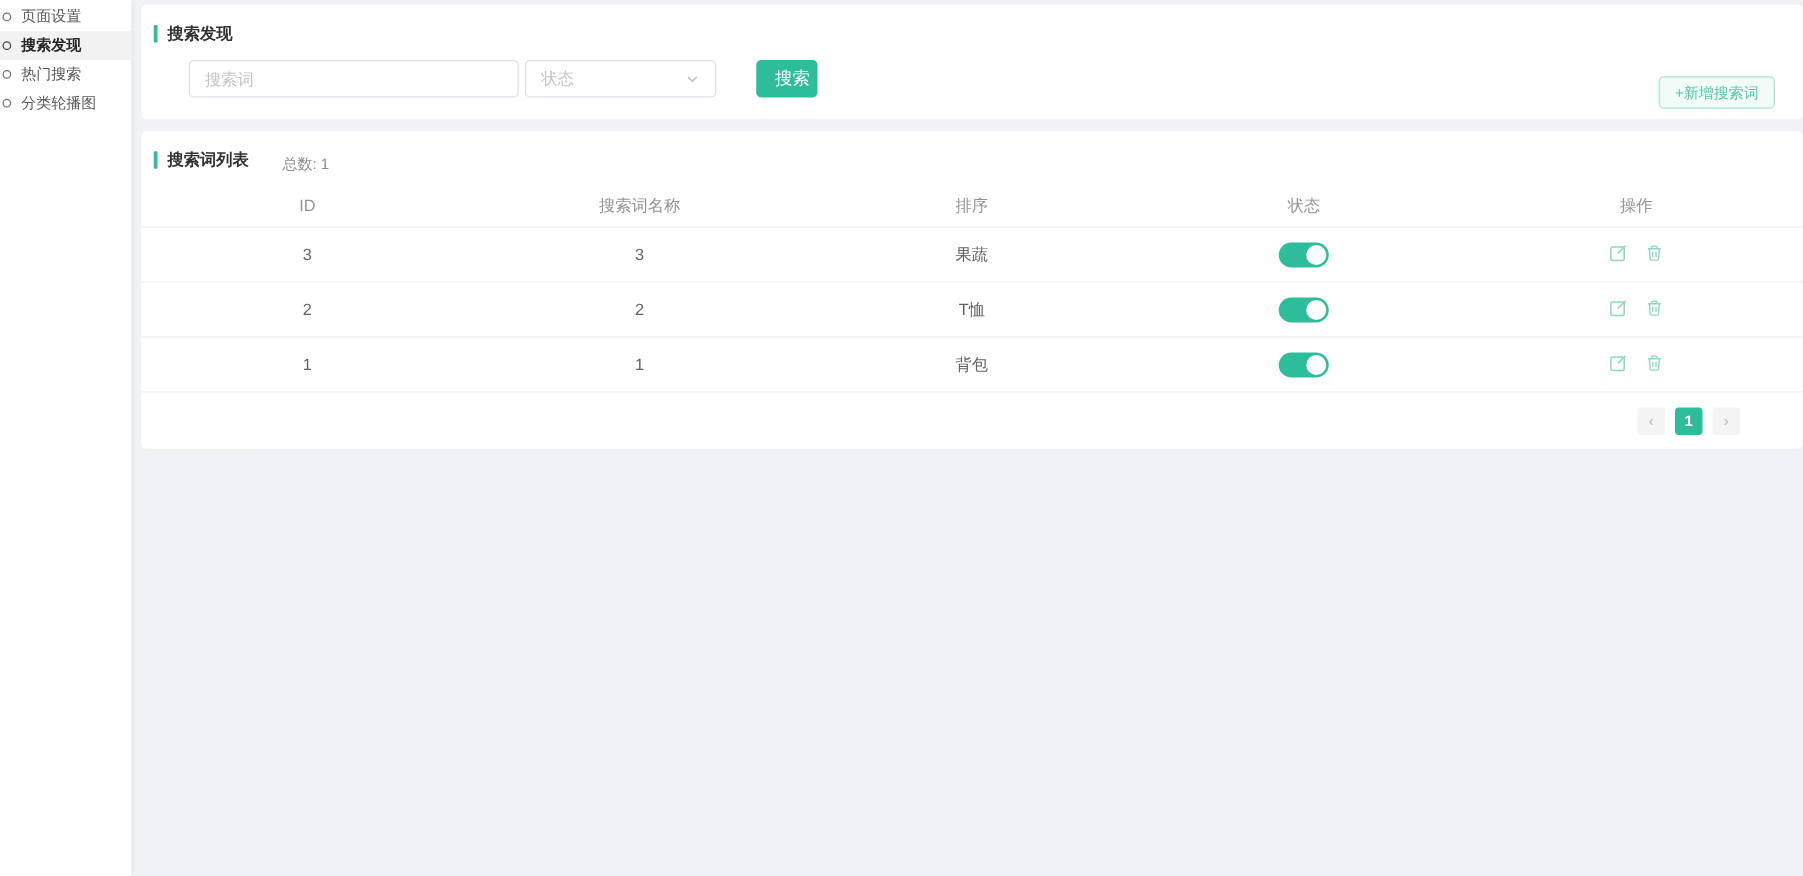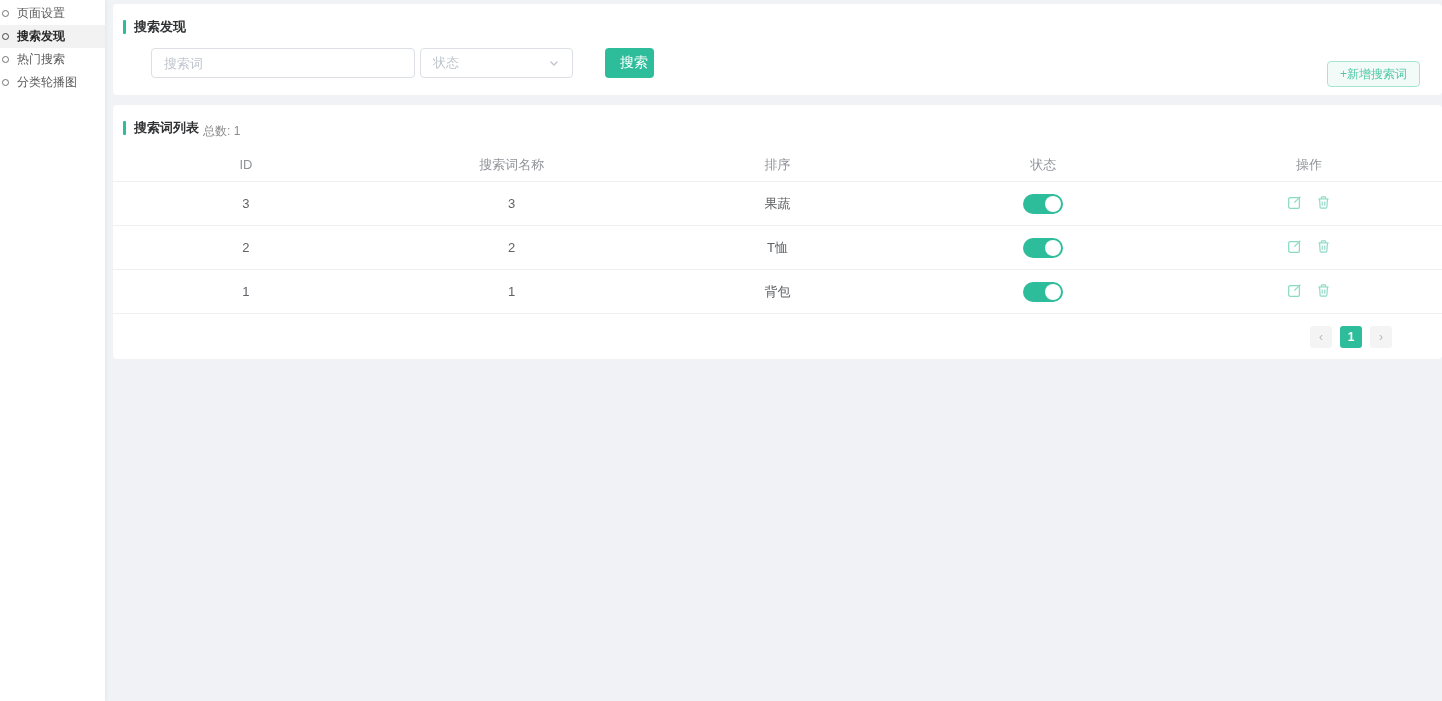--- a/index.html
+++ b/index.html
@@ -60,21 +60,21 @@
   }
   .search-btn {
     margin-left:32px; width:49px; height:30px; background:#2ebd9a; color:#fff;
     border:none; border-radius:4px; font-size:14px; cursor:pointer;
     font-family:"Liberation Sans", sans-serif;
     text-align:right;
   }
 
   
   .card.list { margin-top:10px; padding:14px 0 0; }
-  .list-head { display:flex; align-items:baseline; gap:4px; padding:0 10px; }
+  .list-head { display:flex; align-items:baseline; gap:27px; padding:0 10px; }
   .total { color:#8c8c8c; font-size:12px; font-weight:normal; }
   .table { margin-top:8px; }
   .t-row { display:flex; height:44px; align-items:center; border-bottom:1px solid #f0f0f0; }
   .t-row.t-head { height:34px; color:#909399; }
   .t-cell { width:20%; text-align:center; font-size:13px; }
 
   .switch {
     width:40px; height:20px; border-radius:10px; background:#2ebd9a;
     position:relative; display:inline-block; cursor:pointer; vertical-align:middle;
   }

